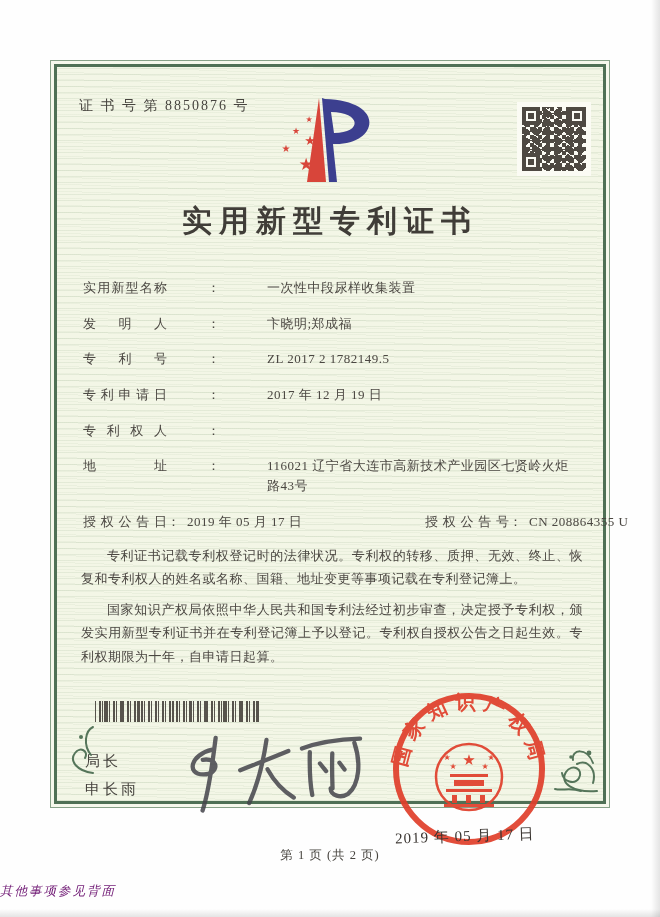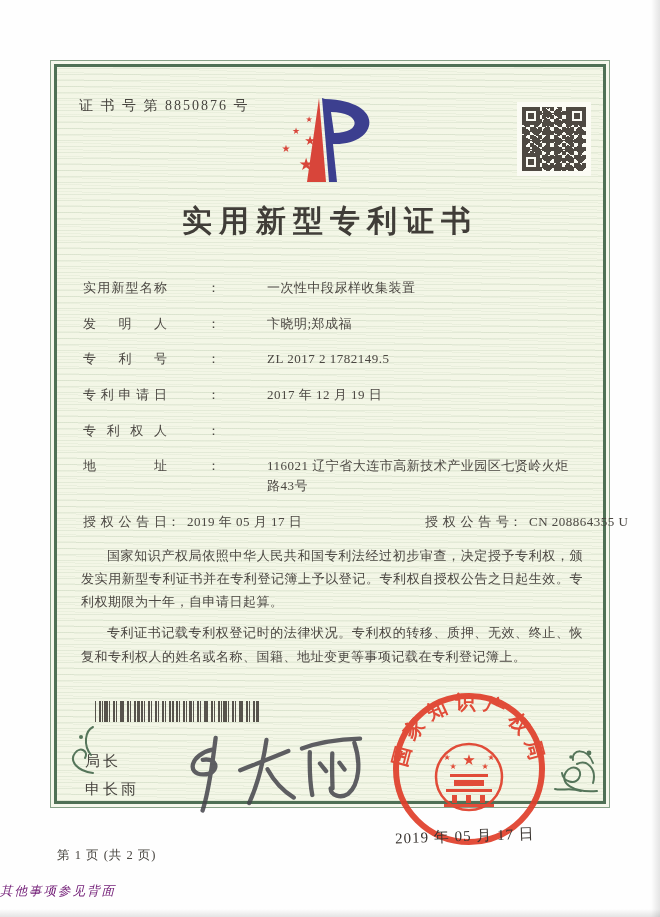--- a/index.html
+++ b/index.html
@@ -65,21 +65,21 @@
   .signature{position:absolute;left:117px;top:658px;width:195px;height:95px;transform:rotate(-2deg);}
 
   .seal{position:absolute;left:332px;top:622px;width:160px;height:160px;opacity:0.93;}
   .seal-date{position:absolute;left:338px;top:760px;font-size:15px;letter-spacing:1px;
     color:#3a3531;transform:rotate(-2deg);white-space:nowrap;}
 
   .flourish{position:absolute;}
   .flourish.br{right:2px;bottom:6px;width:66px;height:66px;}
   .flourish.bl{left:0px;bottom:26px;width:38px;height:60px;transform:scaleX(-1);}
 
-  .page-info{position:absolute;left:0;right:0;top:780px;
+  .page-info{position:absolute;left:0;right:0;top:780px;text-align:center;
     font-size:12.5px;color:#47443f;letter-spacing:1px;}
 
   .back-note{position:absolute;left:0;right:0;top:883px;
     font-size:12.5px;color:#701a75;letter-spacing:2px;font-style:italic;}
 </style>
 </head>
 <body>
 
 <div class="photo">
 
@@ -146,22 +146,22 @@
             </span>
             <span class="grp">
               <span class="lbl">授权公告号</span>
                 <span class="colon">：</span>
               <span class="val">CN 208864355 U</span>
             </span>
           </div>
         </div>
 
         <div class="body-text">
+          <p>专利证书记载专利权登记时的法律状况。专利权的转移、质押、无效、终止、恢复和专利权人的姓名或名称、国籍、地址变更等事项记载在专利登记簿上。</p>
           <p>国家知识产权局依照中华人民共和国专利法经过初步审查，决定授予专利权，颁发实用新型专利证书并在专利登记簿上予以登记。专利权自授权公告之日起生效。专利权期限为十年，自申请日起算。</p>
-          <p>专利证书记载专利权登记时的法律状况。专利权的转移、质押、无效、终止、恢复和专利权人的姓名或名称、国籍、地址变更等事项记载在专利登记簿上。</p>
         </div>
 
         <div class="barcode"></div>
 
         <div class="director">
           <div>局长</div>
           <div>申长雨</div>
         </div>
 
         <svg class="signature" viewBox="0 0 200 95">

